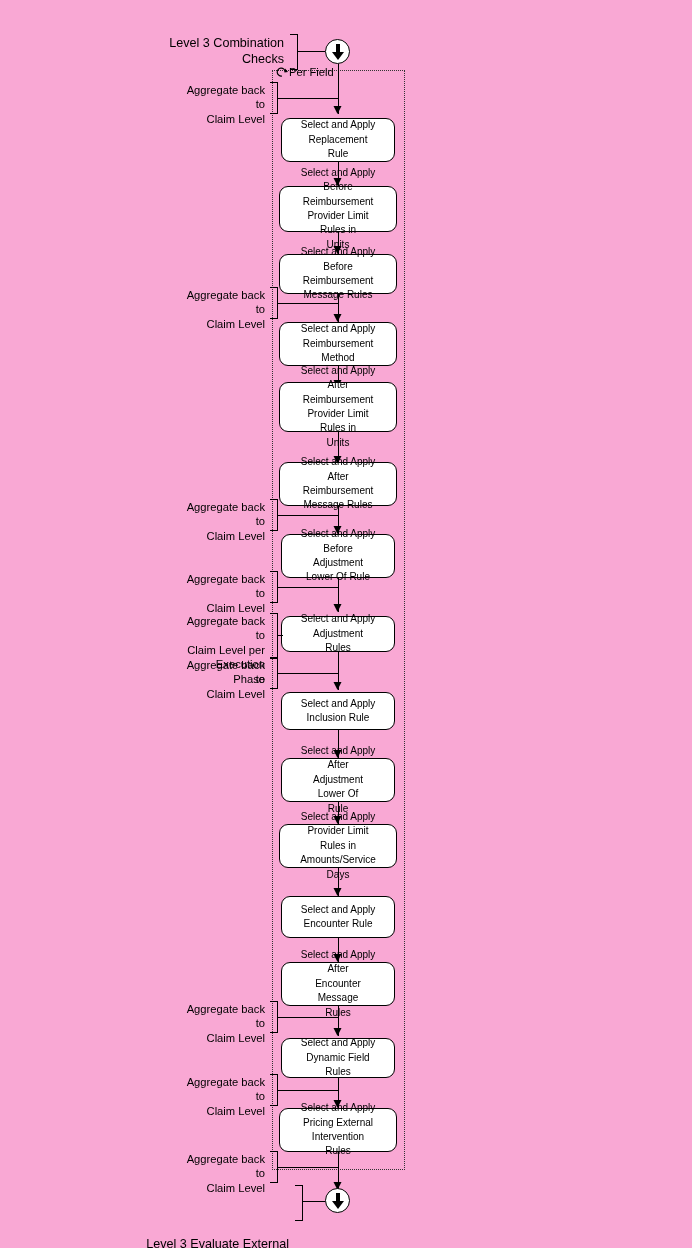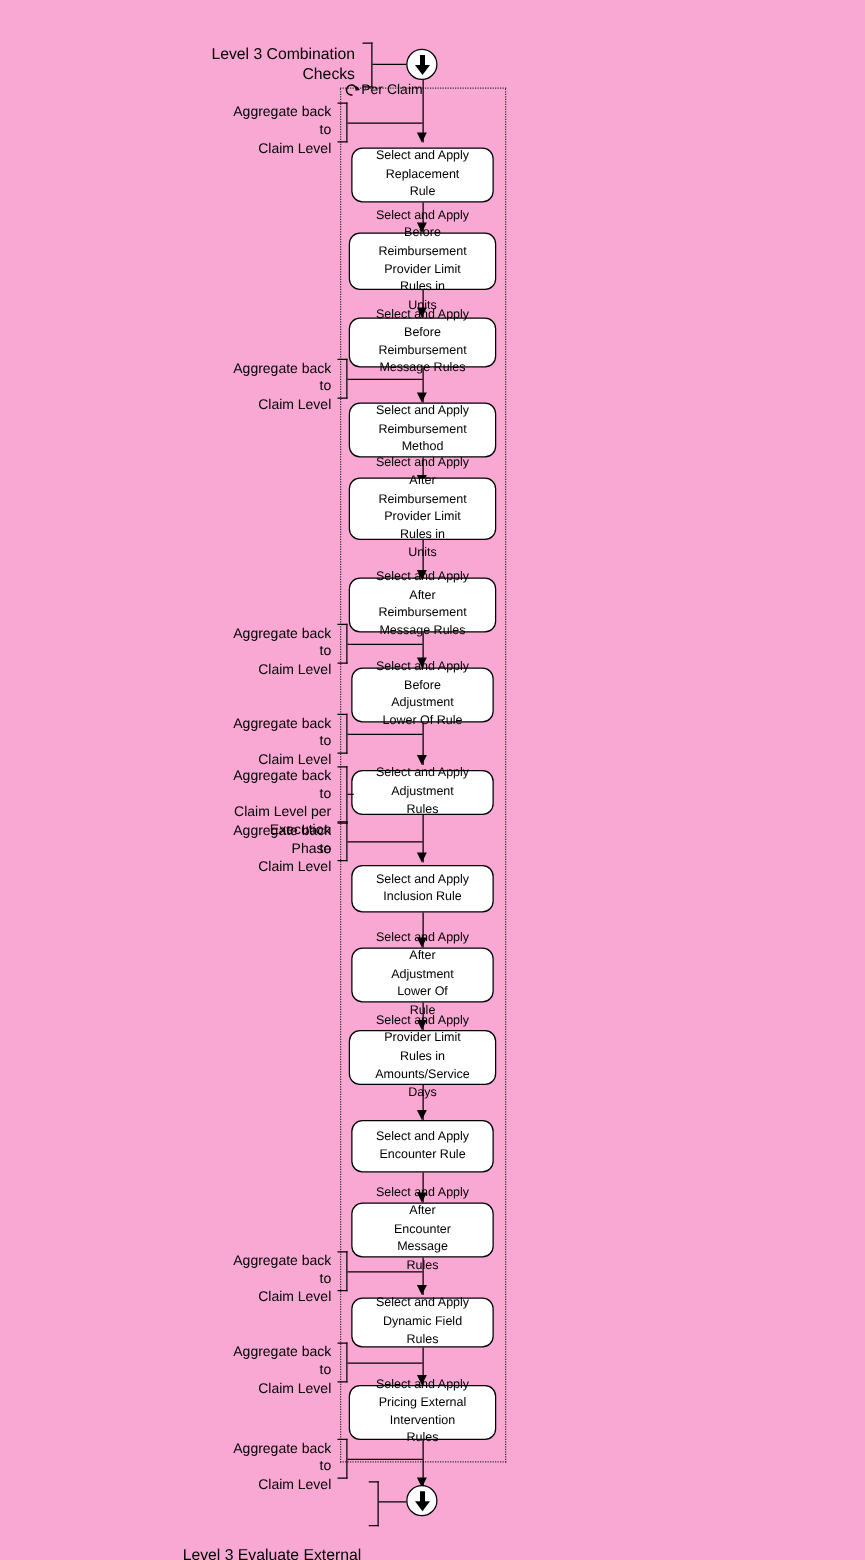--- a/index.html
+++ b/index.html
@@ -147,21 +147,21 @@
     <div class="stem"></div>
     <div class="head"></div>
   </div>
 
   <div class="loopmark" style="left:276px; top:66px;">
     <svg width="12" height="12" viewBox="0 0 12 12">
       <path d="M9.2 6 A4 4 0 1 0 6 10" fill="none" stroke="#000" stroke-width="1.2"></path>
       <polygon points="9.2,2.6 12,6 8.4,6.6" fill="#000"></polygon>
     </svg>
   </div>
-  <div class="loop-label" style="left:289px; top:66px;">Per Claim</div>
+  <div class="loop-label" style="left:289px; top:66px;">Per Field</div>
 
   <div class="conn" style="left:337.5px; top:64px; height:50px;"></div>
   <div class="arrowhead" style="left:337.5px; top:106px;"></div>
 
   <div class="node" style="left:281px; top:118px; width:114px; height:44px;">Select and Apply
 Replacement Rule</div>
 
   <div class="conn" style="left:337.5px; top:162px; height:24px;"></div>
   <div class="arrowhead" style="left:337.5px; top:178px;"></div>
 

